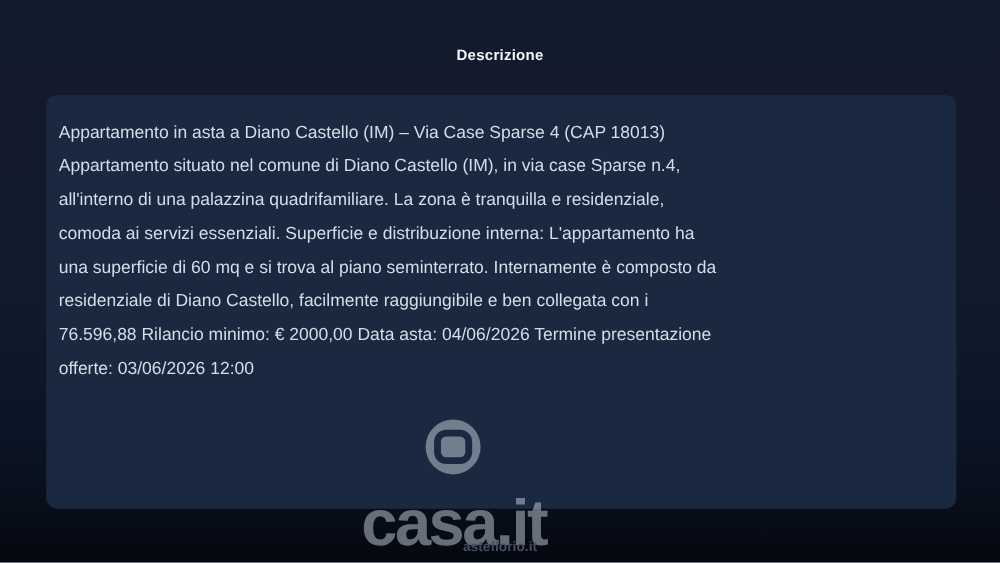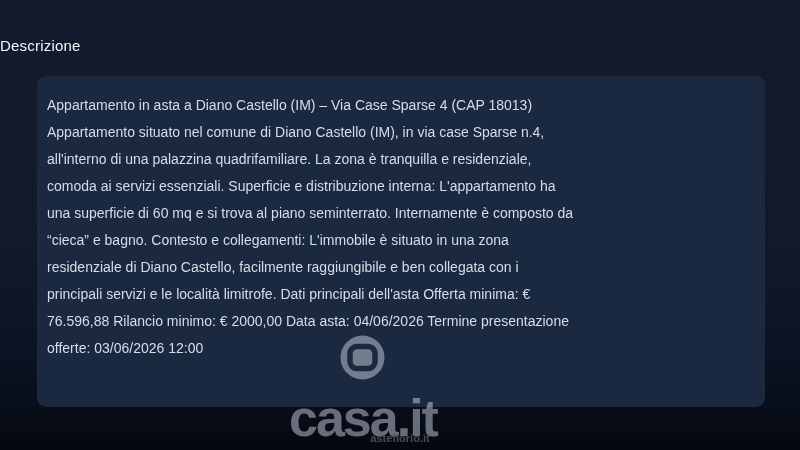--- a/index.html
+++ b/index.html
@@ -20,23 +20,24 @@
       #111a2b 55%,
       #0b1424 78%,
       #070d18 92%,
       #04070e 100%);
   }
   .page-title {
     position: absolute;
     top: 37px;
     left: 0;
     width: 100%;
+    text-align: center;
     color: #f3f5f9;
-    font-size: 15px;
-    font-weight: normal;
+    font-size: 12px;
+    font-weight: bold;
     letter-spacing: 0.2px;
   }
   .desc-card {
     position: absolute;
     left: 37px;
     top: 76px;
     width: 728px;
     height: 331px;
     background: #1b2940;
     border-radius: 9px;
@@ -101,23 +102,21 @@
       </span>
       <span class="watermark-text">casa.it</span>
     </div>
 
     <div class="desc-text">
       <div class="desc-line">Appartamento in asta a Diano Castello (IM) – Via Case Sparse 4 (CAP 18013)</div>
       <div class="desc-line">Appartamento situato nel comune di Diano Castello (IM), in via case Sparse n.4,</div>
       <div class="desc-line">all'interno di una palazzina quadrifamiliare. La zona è tranquilla e residenziale,</div>
       <div class="desc-line">comoda ai servizi essenziali. Superficie e distribuzione interna: L'appartamento ha</div>
       <div class="desc-line">una superficie di 60 mq e si trova al piano seminterrato. Internamente è composto da</div>
-      <div class="desc-line">“cieca” e bagno. Contesto e collegamenti: L'immobile è situato in una zona</div>
       <div class="desc-line">residenziale di Diano Castello, facilmente raggiungibile e ben collegata con i</div>
-      <div class="desc-line">principali servizi e le località limitrofe. Dati principali dell'asta Offerta minima: €</div>
       <div class="desc-line">76.596,88 Rilancio minimo: € 2000,00 Data asta: 04/06/2026 Termine presentazione</div>
       <div class="desc-line">offerte: 03/06/2026 12:00</div>
     </div>
 
   </div>
 
   <div class="page-footer">asteflorio.it</div>
 
 </div>
 

